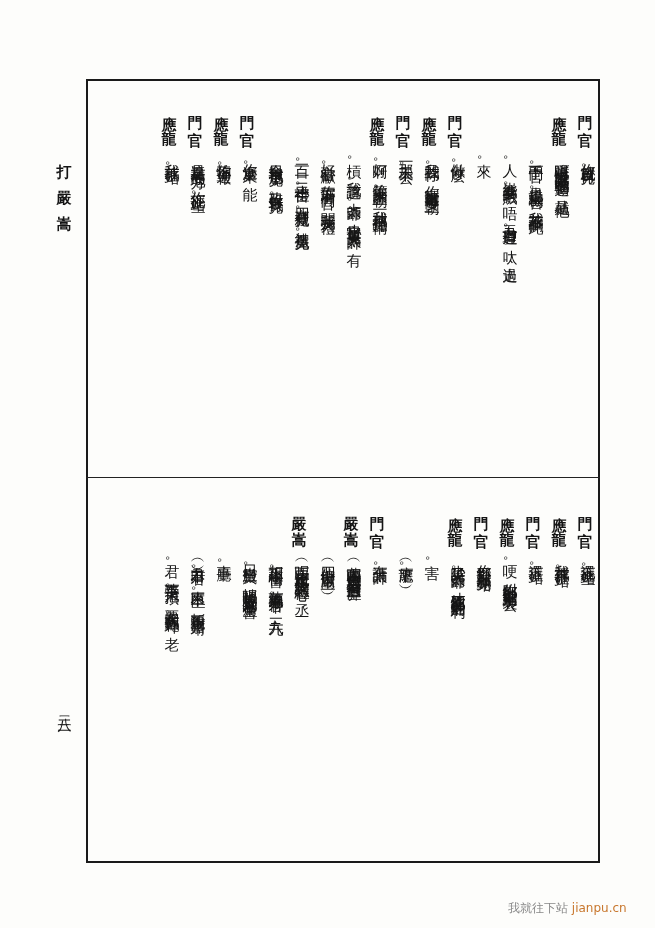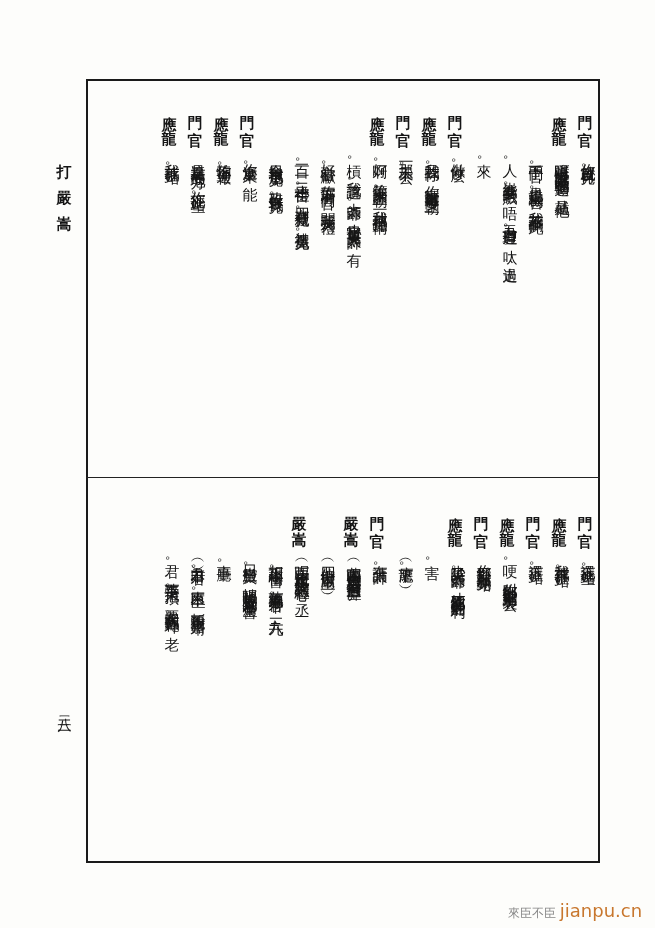--- a/index.html
+++ b/index.html
@@ -34,21 +34,21 @@
   }
   .speaker-col {
     display: flex; flex-direction: column; align-items: center; width: 26px;
   }
   .entry { display: flex; flex-direction: row-reverse; }
   .spk { writing-mode: vertical-rl; font-size: 15px; font-weight: bold; letter-spacing: 16px; height: 66px; width: 26px; text-align: center; line-height: 26px; }
   .watermark {
     position: absolute; left: 508px; top: 900px; font-family: "DejaVu Sans", sans-serif;
     font-size: 12px; color: #888;
   }
-  .watermark .en { color: #c8772e; font-size: 18px; }
+  .watermark .en { color: #c8772e; font-size: 12px; }
 </style>
 </head>
 <body>
 
 <div class="frame"></div>
 <div class="divider"></div>
 
 <div class="margin-title">打嚴嵩</div>
 <div class="page-num">二八三</div>
 
@@ -231,15 +231,15 @@
         <div class="col">（白）君不君。來臣不臣。斬殺不用嘉靖</div>
       </div>
       <div class="speaker-col">
         <div class="spk"></div>
         <div class="col">君。造下平天冠一頂。要奪大明錦乾坤。老</div>
       </div>
     </div>
   </div>
 
 <div class="watermark">
-  <span>來臣不臣</span>
+  <span>我就往下站</span>
   <span class="en">jianpu.cn</span>
 </div>
 
 </body></html>

